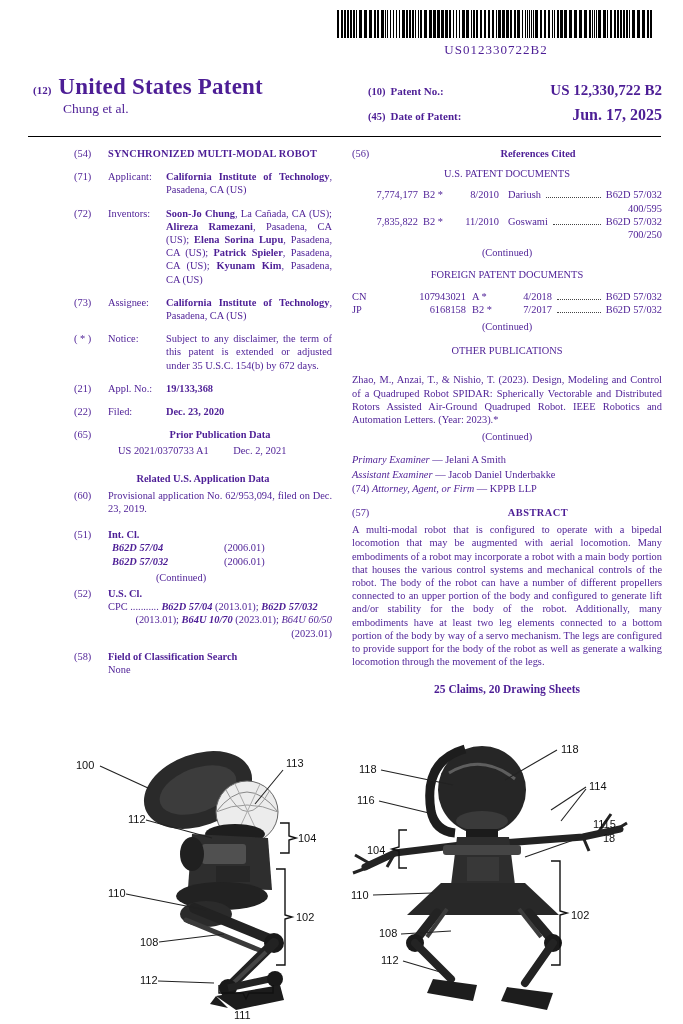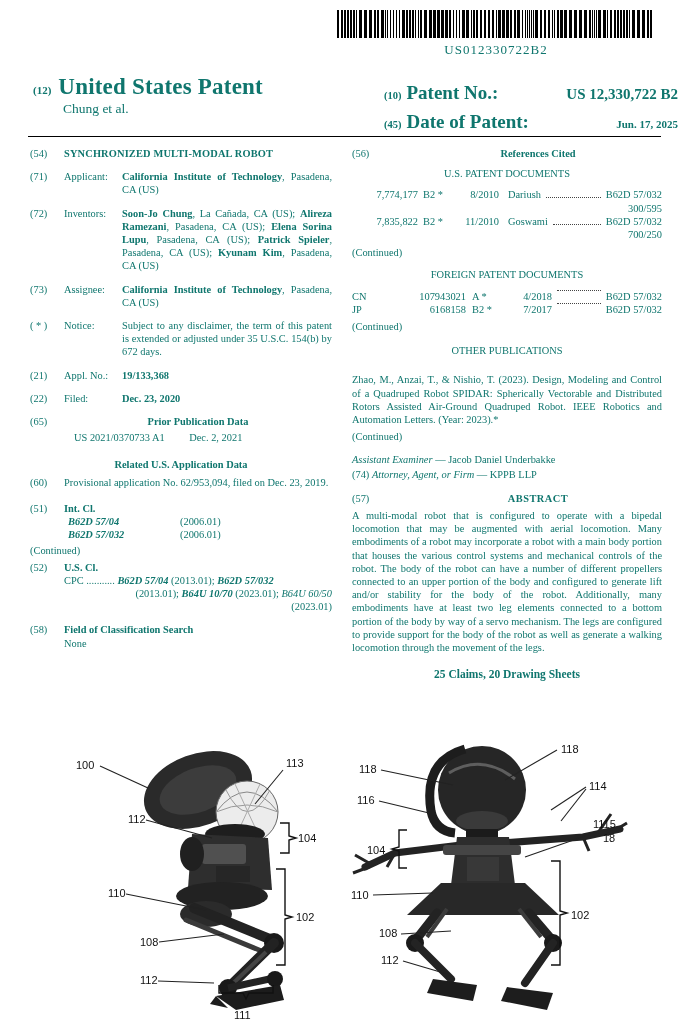--- a/index.html
+++ b/index.html
@@ -1,71 +1,71 @@
 <!DOCTYPE html>
 <html><head>
 <meta charset="utf-8">
 <style>
   html,body{margin:0;padding:0;background:#ffffff;}
-  .page{position:relative;width:683px;height:1024px;background:#fff;color:#0f766e;
+  .page{position:relative;width:683px;height:1024px;background:#fff;color:#4c1d95;
         font-family:"Liberation Serif",serif;overflow:hidden;}
 
   
   .barcode-wrap{position:absolute;left:337px;top:10px;width:318px;}
   .barcode-text{width:100%;text-align:center;font-size:13px;letter-spacing:1px;margin-top:0px;}
 
   
   .h-left{position:absolute;left:33px;top:74px;}
   .h-titleline{display:flex;align-items:baseline;gap:7px;}
   .smallnum{font-size:11px;font-weight:bold;}
   .h-title{font-size:23px;font-weight:bold;letter-spacing:0.2px;}
   .h-byline{margin-left:30px;margin-top:1px;font-size:13.5px;font-weight:normal;}
-  .h-right{position:absolute;left:384px;top:82px;width:294px;}
+  .h-right{position:absolute;left:368px;top:82px;width:294px;}
   .h-row{display:flex;align-items:baseline;margin-bottom:7px;}
   .h-row .smallnum{font-weight:bold;font-size:10.5px;margin-right:5px;}
-  .h-label{font-size:19px;font-weight:bold;}
-  .h-val{margin-left:auto;font-size:11px;font-weight:bold;}
+  .h-label{font-size:11px;font-weight:bold;}
+  .h-val{margin-left:auto;font-size:16px;font-weight:bold;}
   .h-val.big{font-size:15px;}
   .rule{position:absolute;left:28px;right:22px;top:136px;border-top:1.6px solid #000;}
 
   
   .col{position:absolute;top:147px;font-size:10.4px;line-height:13.2px;}
   .col-left{left:30px;width:302px;}
   .col-right{left:352px;width:310px;}
-  .item{margin-bottom:10px;}
+  .item{margin-bottom:10px;margin-left:44px;}
   .grid2{display:grid;grid-template-columns:34px 1fr;}
   .grid3{display:grid;grid-template-columns:34px 58px 1fr;}
   .grid2r{display:grid;grid-template-columns:30px 1fr;gap:32px;}
   .num{white-space:nowrap;}
   .bold{font-weight:bold;}
   .it{font-style:italic;}
   .center{text-align:center;}
   .just{text-align:justify;}
   .title54{font-weight:bold;letter-spacing:0.15px;}
   .seg-b{font-weight:bold;}
   .seg-bi{font-weight:bold;font-style:italic;}
   .seg-i{font-style:italic;}
   .publine{padding-left:44px;margin-top:3px;}
   .pubdate{margin-left:22px;}
   .item-heading{margin:4px 0 4px 0;}
   .iclrow{padding-left:4px;}
   .iclcode{display:inline-block;width:112px;font-weight:bold;font-style:italic;}
   .cpcline{display:block;}
   .cpcline.right{text-align:right;}
-  .cont-center{margin:3px 0 3px 0;}
+  .cont-center{text-align:center;margin:3px 0 3px 0;}
 
   
   .usrow{display:flex;align-items:baseline;}
   .us-num{width:66px;text-align:right;}
   .us-kind{width:32px;padding-left:5px;}
   .us-date{width:44px;text-align:right;}
   .us-name{padding-left:9px;}
   .lead{flex:1;border-bottom:1.3px dotted #444;margin:0 5px 3px 5px;min-width:14px;}
   .us-cont{text-align:right;}
-  .frow{display:flex;align-items:flex-start;}
+  .frow{display:flex;align-items:flex-end;}
   .f-country{width:42px;}
   .f-num{width:72px;text-align:right;}
   .f-kind{width:36px;padding-left:6px;}
   .f-date{width:44px;text-align:right;}
   .ex-line{margin-bottom:1px;}
   .claims{font-size:11.5px;font-weight:bold;text-align:center;margin-top:14px;}
 
   
   .fig{position:absolute;}
   #fig-left{left:30px;top:738px;}
@@ -301,21 +301,21 @@
     <div class="center" style="margin-bottom:8px;">U.S. PATENT DOCUMENTS</div>
     <div id="us-rows">
         <div class="usrow">
           <span class="us-num">7,774,177</span>
           <span class="us-kind">B2 *</span>
           <span class="us-date">8/2010</span>
           <span class="us-name">Dariush</span>
           <span class="lead"></span>
           <span class="">B62D 57/032</span>
         </div>
-        <div class="us-cont">300/595</div>
+        <div class="us-cont">400/595</div>
         <div class="usrow">
           <span class="us-num">7,835,822</span>
           <span class="us-kind">B2 *</span>
           <span class="us-date">11/2010</span>
           <span class="us-name">Goswami</span>
           <span class="lead"></span>
           <span class="">B62D 57/032</span>
         </div>
         <div class="us-cont">700/250</div>
       </div>
@@ -340,20 +340,24 @@
           <span class="">B62D 57/032</span>
         </div>
       </div>
     <div class="cont-center" style="margin:4px 0 11px 0;">(Continued)</div>
 
     <div class="center" style="margin-bottom:16px;">OTHER PUBLICATIONS</div>
     <div class="just">Zhao, M., Anzai, T., &amp; Nishio, T. (2023). Design, Modeling and Control of a Quadruped Robot SPIDAR: Spherically Vectorable and Distributed Rotors Assisted Air-Ground Quadruped Robot. IEEE Robotics and Automation Letters. (Year: 2023).*</div>
     <div class="cont-center" style="margin:4px 0 10px 0;">(Continued)</div>
 
     <div style="margin-bottom:11px;">
+      <div class="ex-line">
+        <span class="it">Primary Examiner</span>
+        <span>— Jelani A Smith</span>
+      </div>
       <div class="ex-line">
         <span class="it">Assistant Examiner</span>
         <span>— Jacob Daniel Underbakke</span>
       </div>
       <div class="ex-line">
         <span>(74)</span>
         <span class="it">Attorney, Agent, or Firm</span>
         <span>— KPPB LLP</span>
       </div>
     </div>

